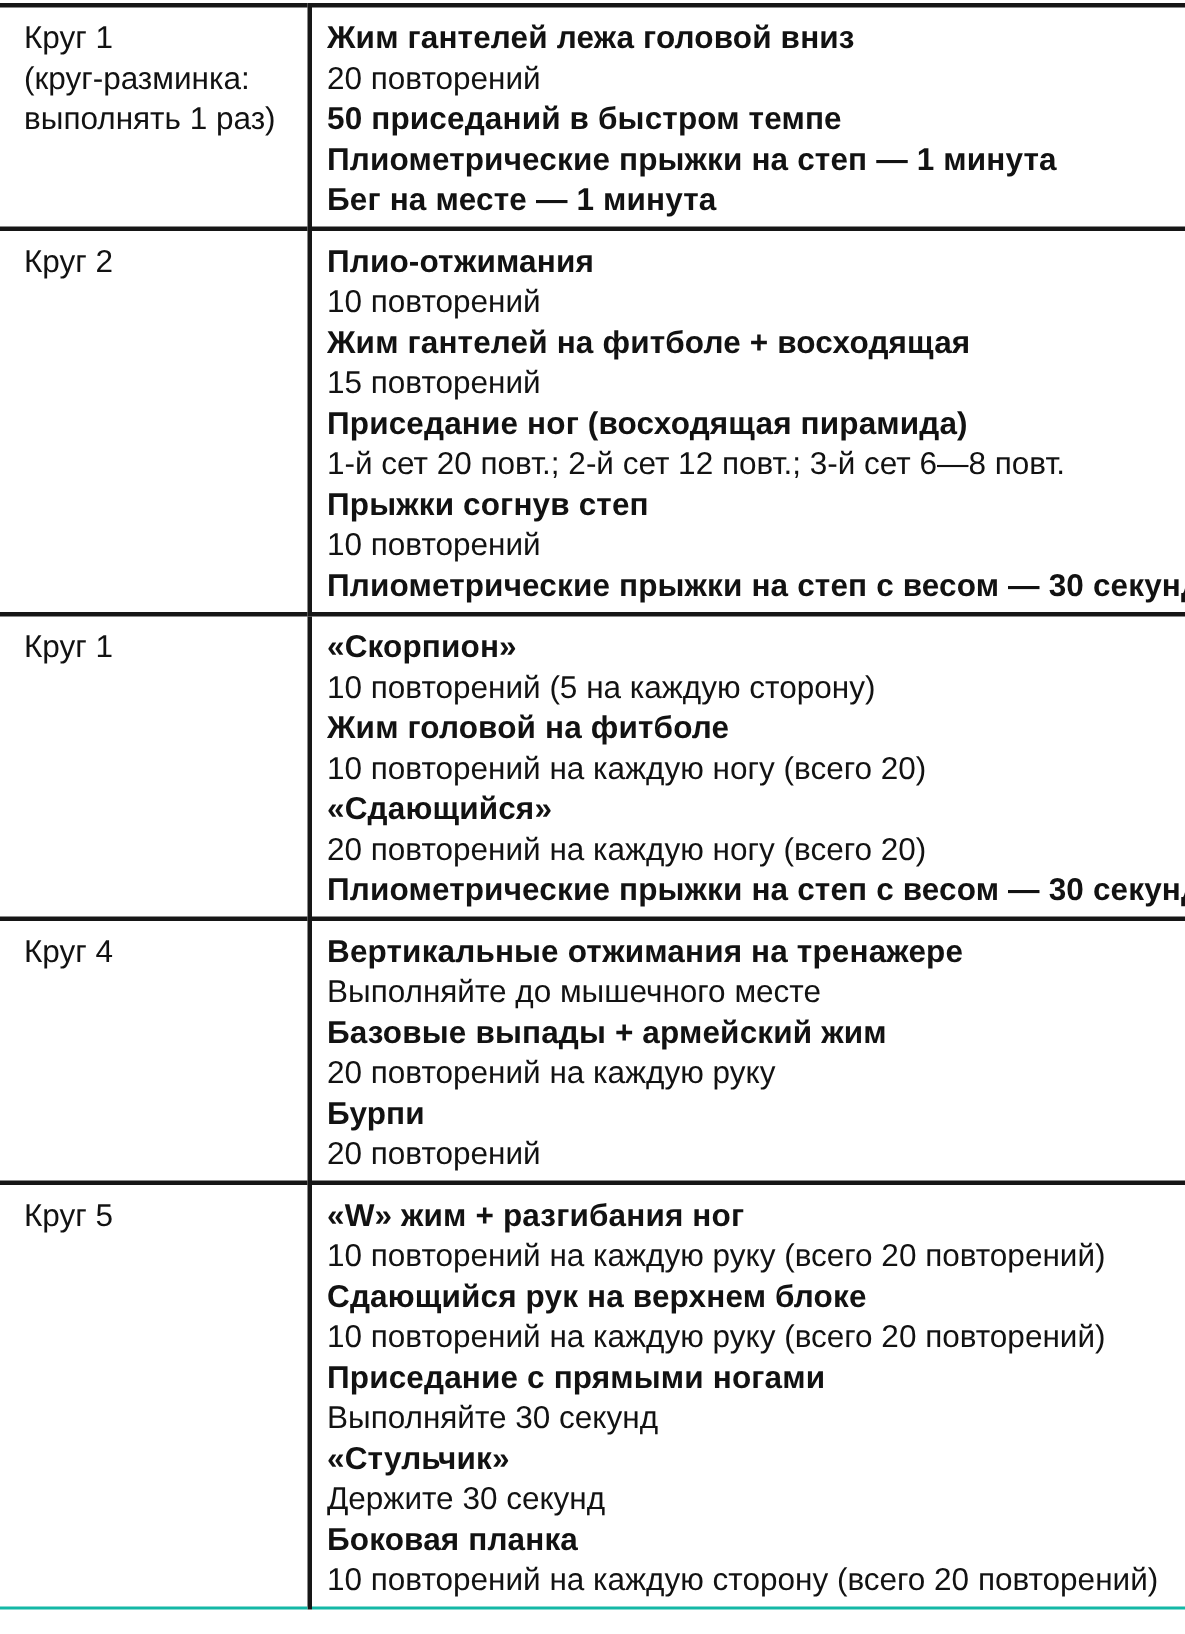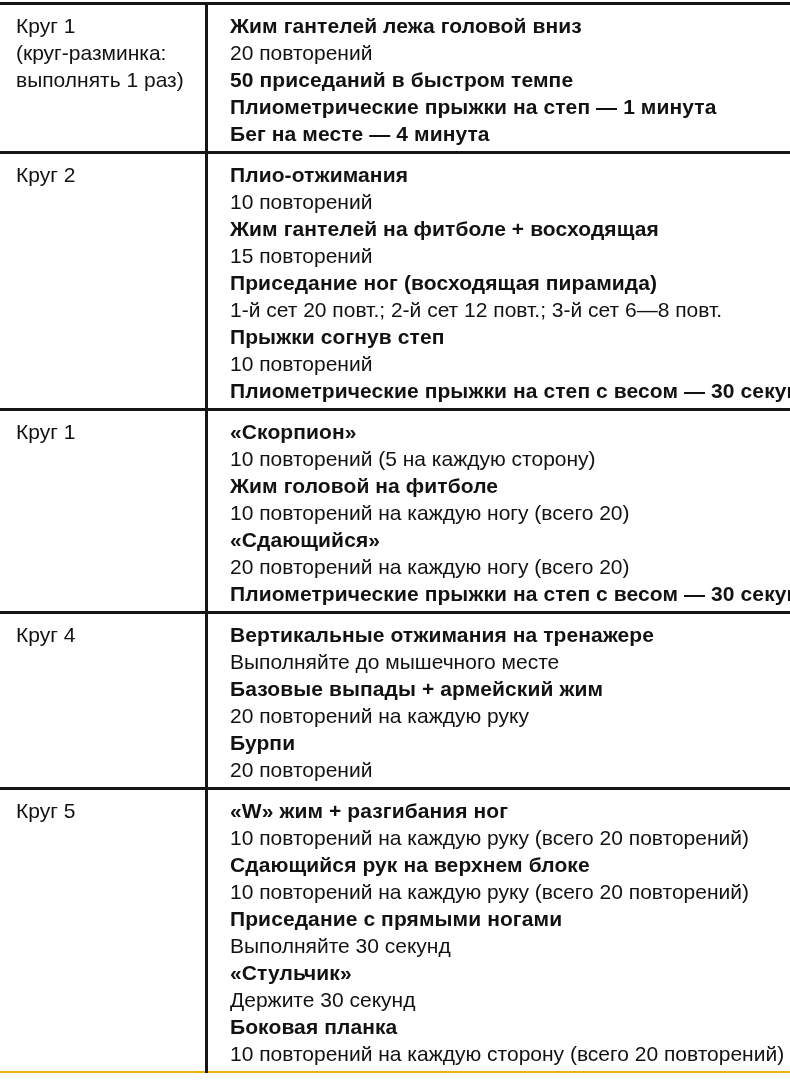--- a/index.html
+++ b/index.html
@@ -24,35 +24,35 @@
   table.workout-table {
     width: 790px;
     border-collapse: collapse;
     table-layout: fixed;
     border-top: 3px solid #161616;
   }
   table.workout-table tr {
     border-bottom: 3px solid #161616;
   }
   table.workout-table tr:last-child {
-    border-bottom: 2px solid #eab308;
+    border-bottom: 2px solid #14b8a6;
   }
   td {
     vertical-align: top;
     font-size: 21px;
     line-height: 27px;
     overflow: hidden;
   }
   td.round-cell {
     width: 183px;
     padding: 7px 6px 4px 16px;
   }
   td.exercises-cell {
     border-left: 3px solid #161616;
-    padding: 7px 4px 4px 22px;
+    padding: 7px 4px 4px 10px;
   }
   .line {
     white-space: nowrap;
   }
   .line.bold {
     font-weight: 700;
     letter-spacing: 0.1px;
   }
 </style>
 </head>
@@ -65,21 +65,21 @@
           <td class="round-cell">
             <div class="line">Круг 1</div>
             <div class="line">(круг-разминка:</div>
             <div class="line">выполнять 1 раз)</div>
           </td>
           <td class="exercises-cell">
             <div class="line bold">Жим гантелей лежа головой вниз</div>
             <div class="line">20 повторений</div>
             <div class="line bold">50 приседаний в быстром темпе</div>
             <div class="line bold">Плиометрические прыжки на степ — 1 минута</div>
-            <div class="line bold">Бег на месте — 4 минута</div>
+            <div class="line bold">Бег на месте — 1 минута</div>
           </td>
         </tr>
         <tr>
           <td class="round-cell">
             <div class="line">Круг 2</div>
           </td>
           <td class="exercises-cell">
             <div class="line bold">Плио-отжимания</div>
             <div class="line">10 повторений</div>
             <div class="line bold">Жим гантелей на фитболе + восходящая</div>

